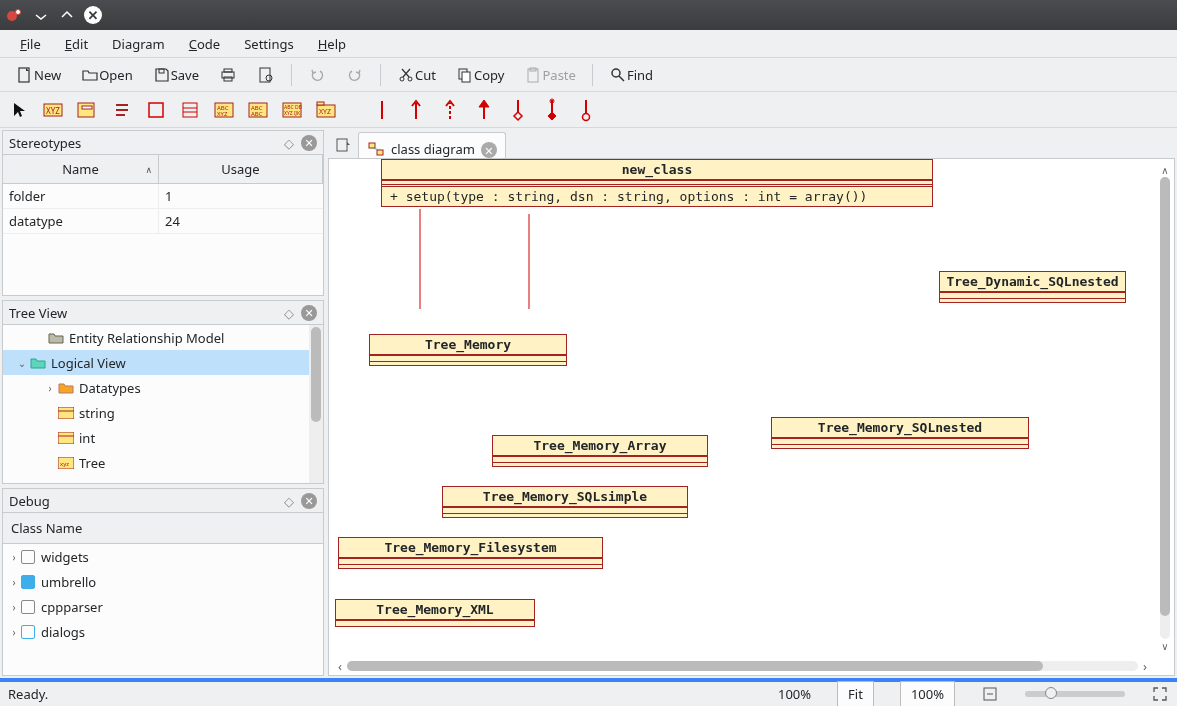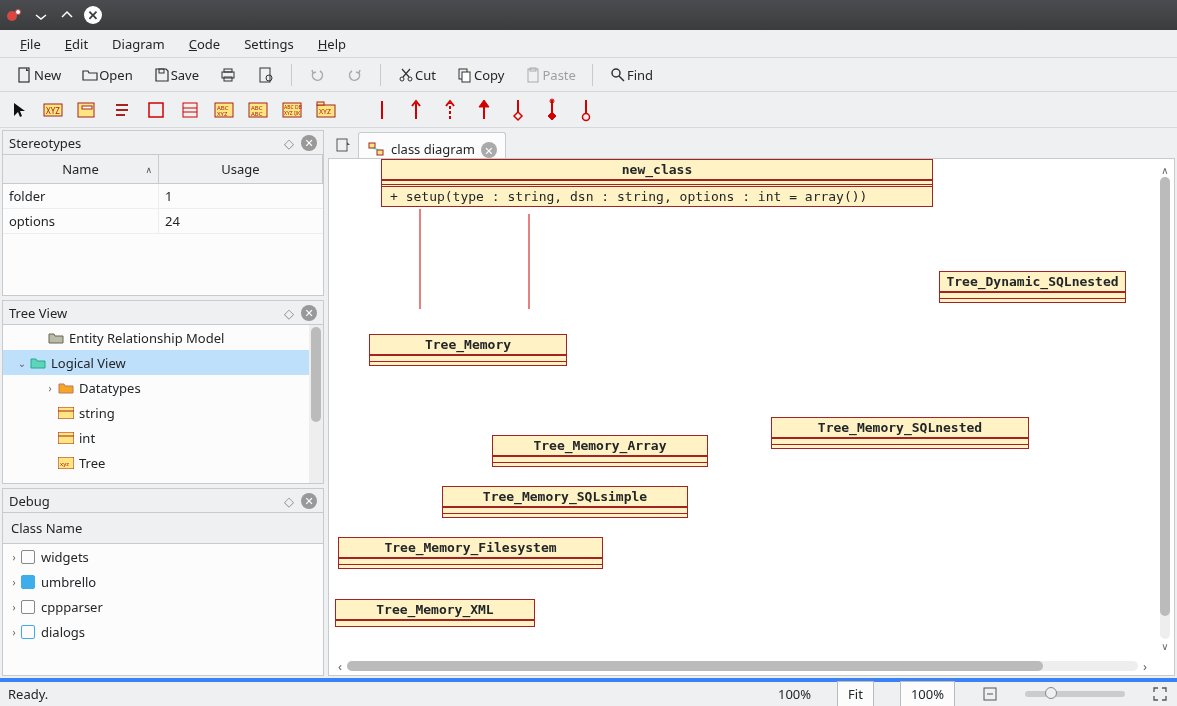--- a/index.html
+++ b/index.html
@@ -365,21 +365,21 @@
       <div class="stereo-table">
         <div class="st-head">
           <div class="st-col name"><span>Name</span><span class="sort-caret">∧</span></div>
           <div class="st-col usage">Usage</div>
         </div>
         <div class="st-row">
           <div class="st-cell name">folder</div>
           <div class="st-cell usage">1</div>
         </div>
         <div class="st-row">
-          <div class="st-cell name">options</div>
+          <div class="st-cell name">datatype</div>
           <div class="st-cell usage">24</div>
         </div>
       </div>
     </div>
 
     <div class="panel tree-panel">
       <div class="panel-header">
         <span class="ph-title">Tree View</span>
         <span class="ph-btn">◇</span>
         <span class="ph-btn close-x">✕</span>

